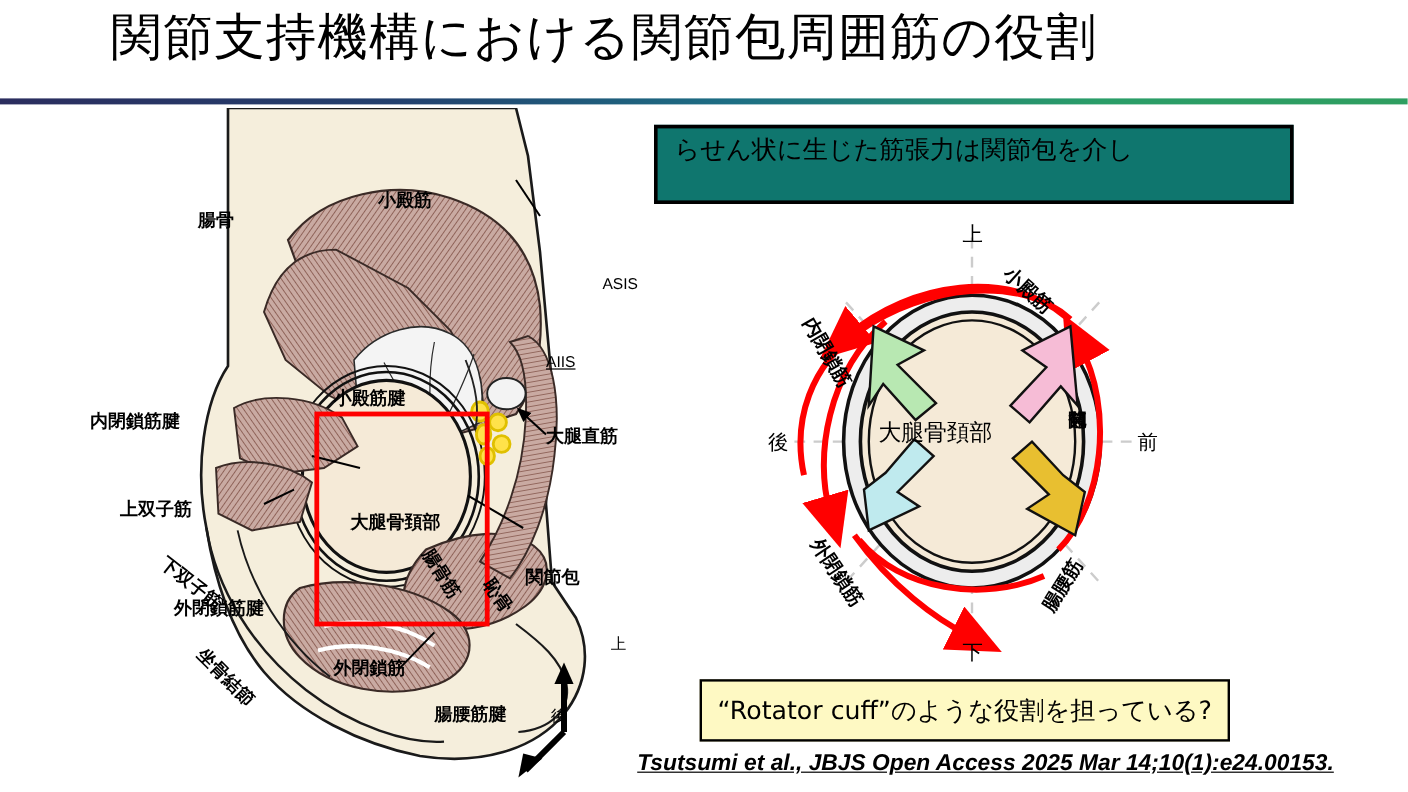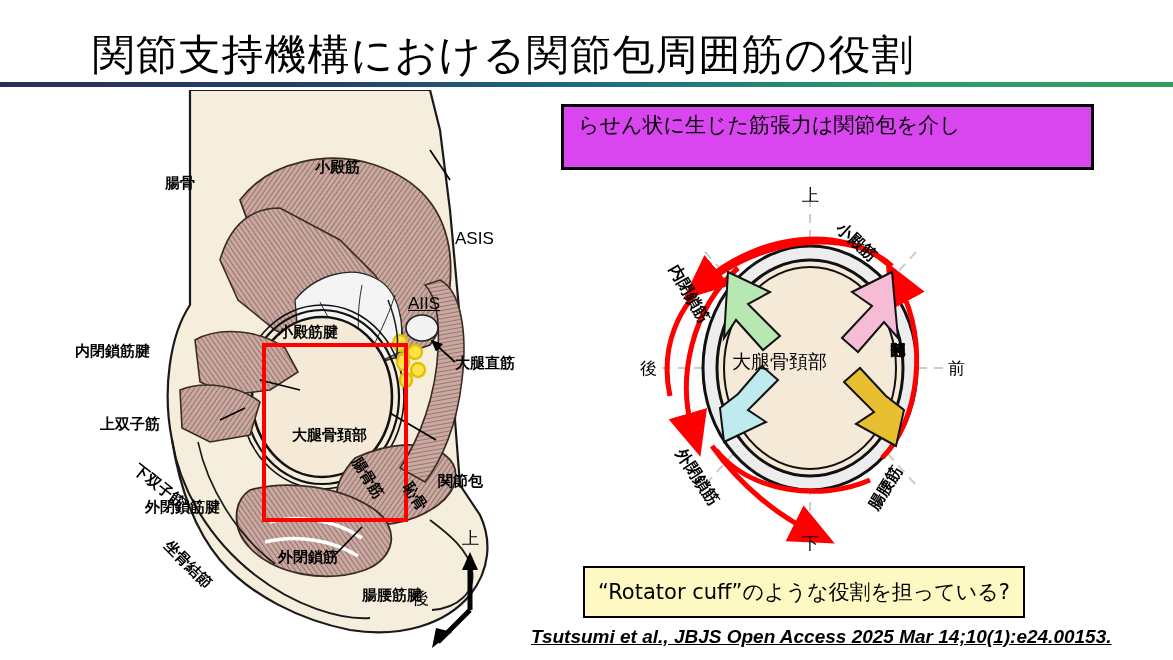--- a/index.html
+++ b/index.html
@@ -2,35 +2,35 @@
 <html><head>
 <meta charset="utf-8">
 <style>
   html,body{margin:0;padding:0;background:#fff;}
   body{width:1173px;height:660px;position:relative;overflow:hidden;
        font-family:"Liberation Sans","DejaVu Sans",sans-serif;color:#000;}
 
   
   #slide-title{position:absolute;left:0;top:8px;width:1007px;text-align:center;
     font-size:42px;font-weight:400;letter-spacing:1px;line-height:1.1;
-    font-family:"DejaVu Sans","Liberation Sans",sans-serif;margin-top:24px;}
+    font-family:"DejaVu Sans","Liberation Sans",sans-serif;}
   #title-divider{position:absolute;left:0;top:82px;width:1173px;height:5px;
     background:linear-gradient(to right,#2b2d5e 0%,#23406e 28%,#1d6e84 52%,#2a9d68 78%,#2f9e60 100%);}
 
   
   #anatomy-figure{position:absolute;left:100px;top:90px;width:445px;height:560px;}
   #anatomy-figure svg{display:block;}
   .anno{position:absolute;font-size:15px;font-weight:700;white-space:nowrap;
         font-family:"DejaVu Sans","Liberation Sans",sans-serif;line-height:1;}
-  .anno.lat{font-family:"Liberation Sans",sans-serif;font-weight:400;font-size:17px;}
+  .anno.lat{font-family:"Liberation Sans",sans-serif;font-weight:400;font-size:13px;padding-left:47px;}
 
   
   #yellow-callout{position:absolute;left:545px;top:104px;width:533px;height:66px;
-    background:#d946ef;border:3px solid #000;box-sizing:border-box;
-    padding:4px 10px 16px 14px;margin-left:16px;}
+    background:#0f766e;border:3px solid #000;box-sizing:border-box;
+    padding:4px 10px 16px 14px;}
   #yellow-callout .line{font-size:21px;font-weight:400;line-height:1.38;
     font-family:"DejaVu Sans","Liberation Sans",sans-serif;}
   #yellow-callout .line2{padding-left:58px;}
 
   
   #schematic{position:absolute;left:620px;top:180px;width:365px;height:380px;}
   .sch-label{position:absolute;font-size:16px;font-weight:700;white-space:nowrap;
     font-family:"DejaVu Sans","Liberation Sans",sans-serif;line-height:1;}
   .sch-dir{position:absolute;font-size:17px;font-weight:400;
     font-family:"DejaVu Sans","Liberation Sans",sans-serif;}

